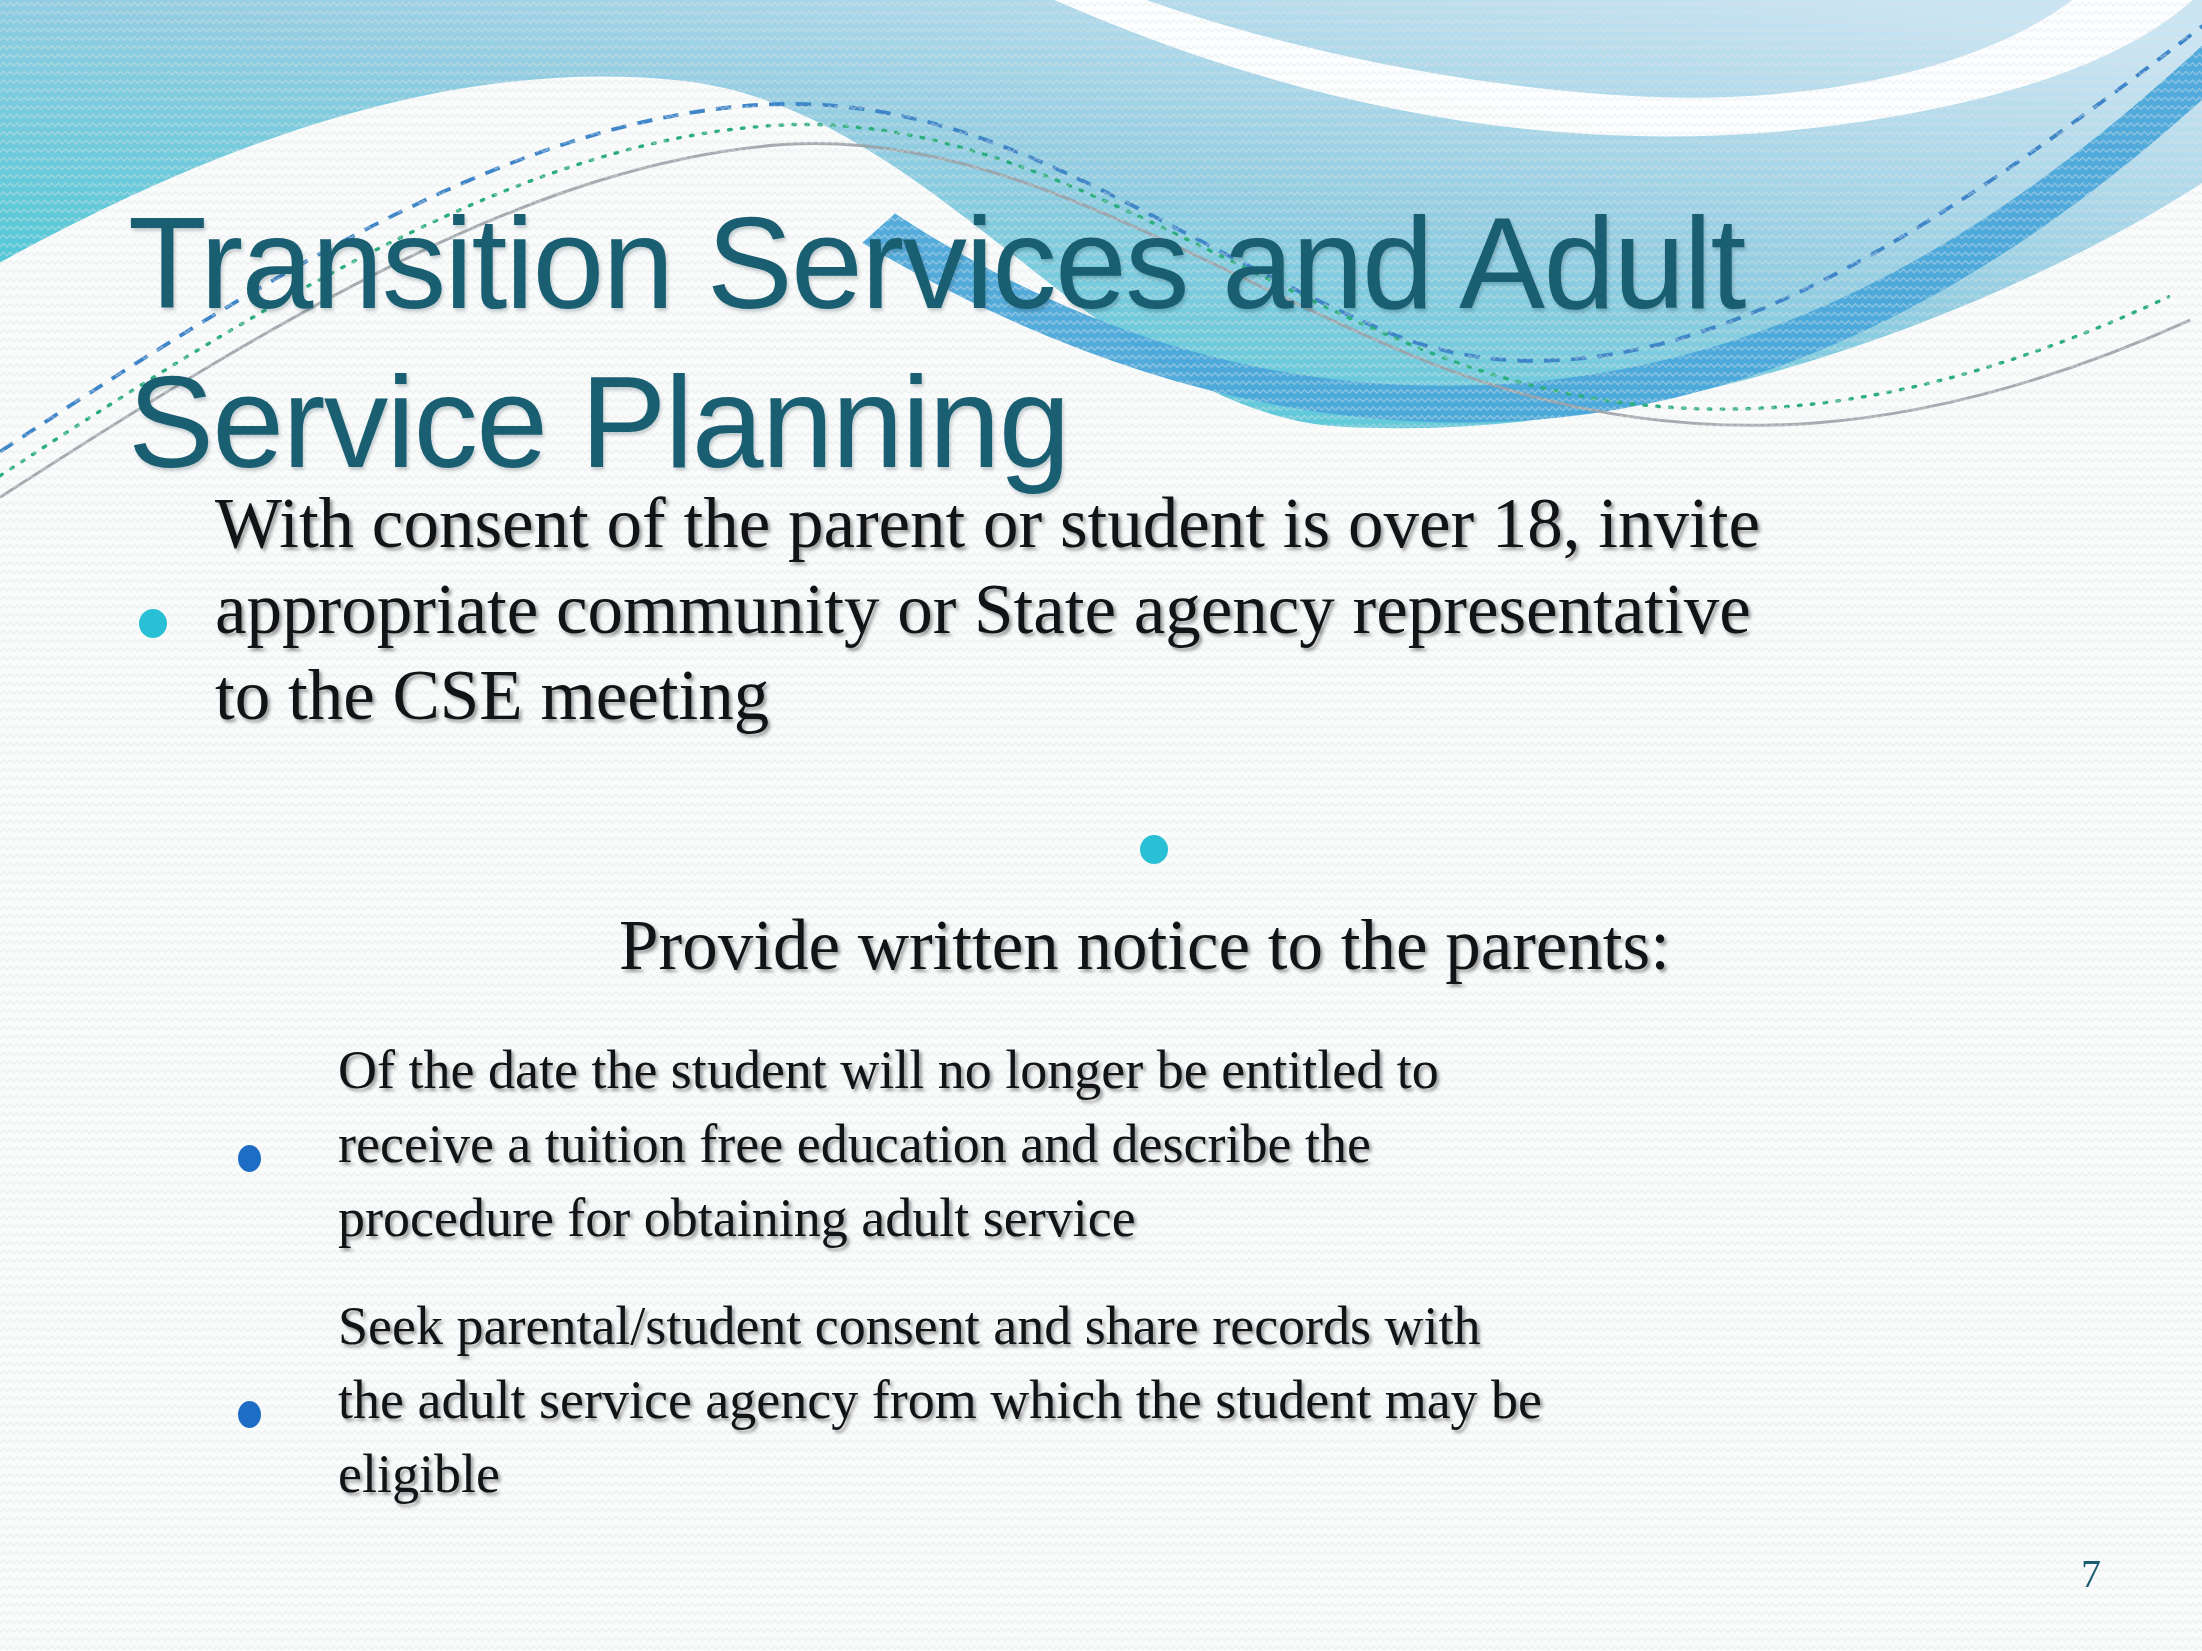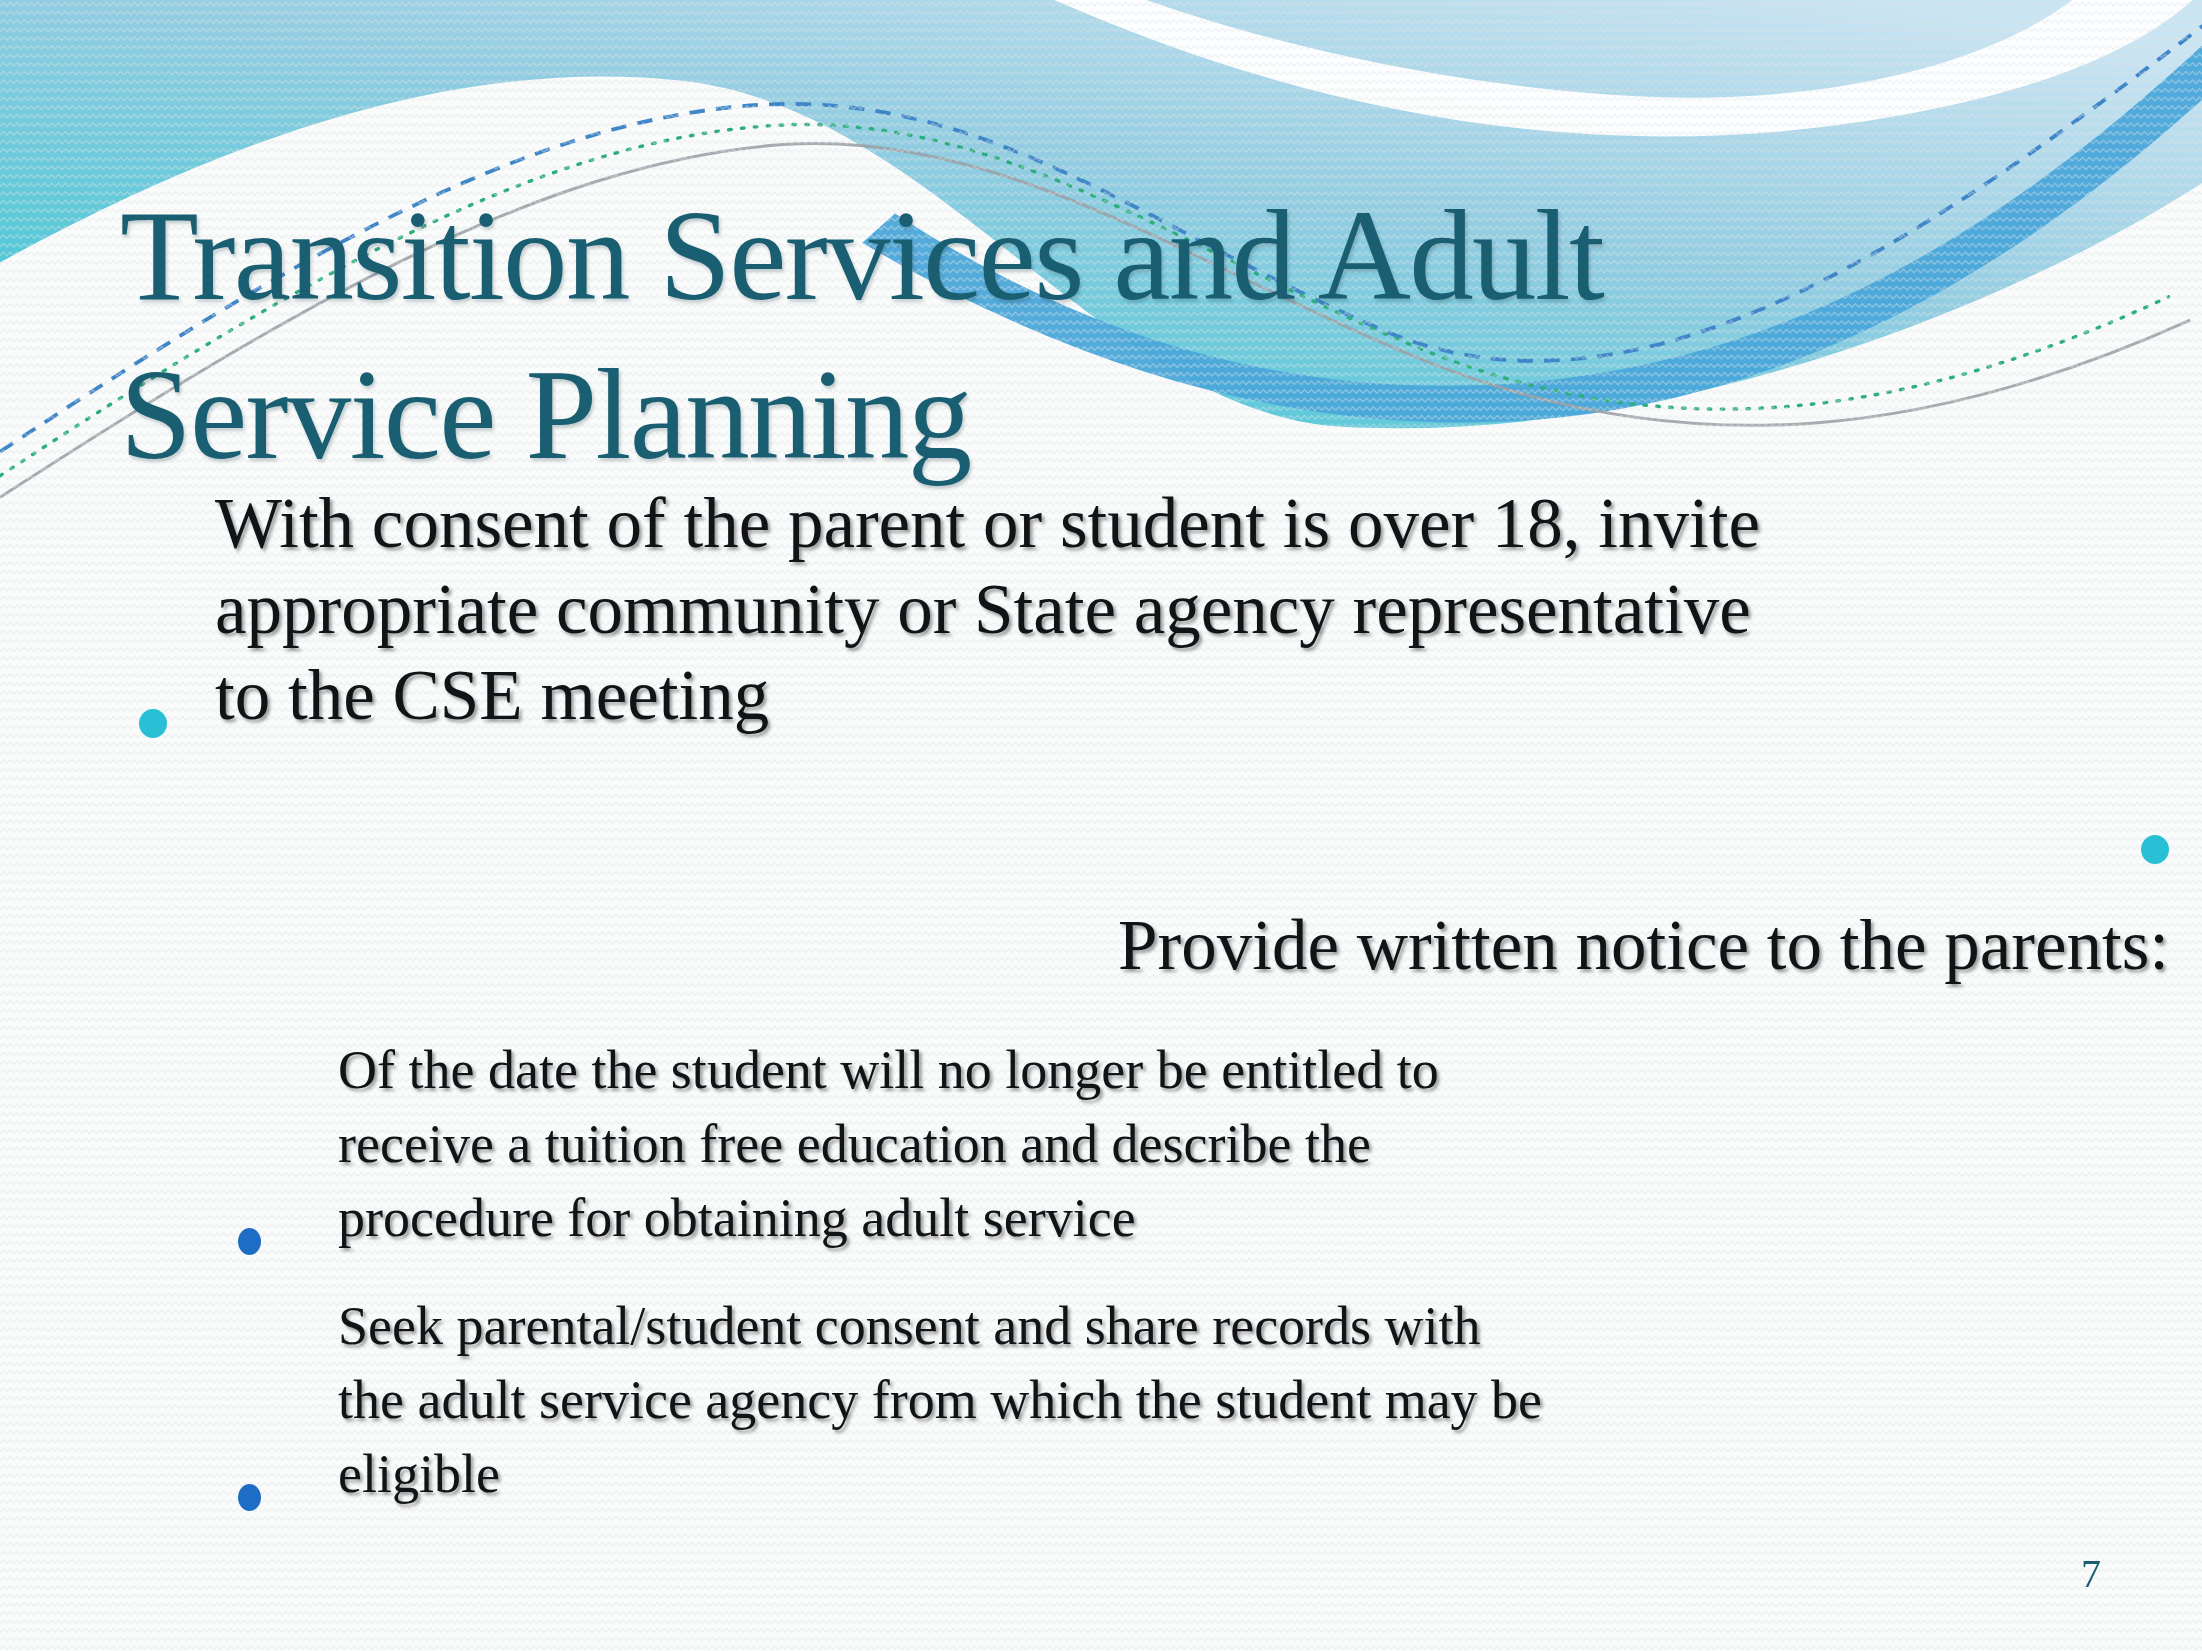--- a/index.html
+++ b/index.html
@@ -5,31 +5,31 @@
   html,body{margin:0;padding:0;}
   body{
     width:2203px;height:1652px;overflow:hidden;position:relative;
     background:#fafbfb;
     font-family:"Liberation Serif","DejaVu Serif",serif;
   }
   .slide{position:absolute;inset:0;width:2203px;height:1652px;}
   svg.bg{position:absolute;left:0;top:0;width:2203px;height:1652px;display:block;}
 
   .title{
-    position:absolute;left:112px;top:168px;width:1893px;margin:8px;
-    font-family:Liberation Serif, serif;
+    position:absolute;left:112px;top:168px;width:1893px;margin:16px;
+    font-family:Liberation Sans, sans-serif;
     font-weight:400;
     font-size:129px;line-height:159px;letter-spacing:-1.7px;
     color:#1a5e72;
     white-space:pre-line;
     text-shadow:1.7px 2.6px 3.4px rgba(40,70,80,0.25);
   }
 
   .content{position:absolute;left:120px;top:480px;right:34px;}
-  .row{display:flex;align-items:flex-end;}
+  .row{display:flex;align-items:center;}
   .gutter{flex:0 0 95px;position:relative;}
   .row.l2 .gutter{flex:0 0 179px;}
   .dot1{
     display:block;width:28px;height:29px;border-radius:50%;
     background:#29c0d6;margin:28px 0 0 19px;
   }
   .dot2{
     display:block;width:23px;height:27px;border-radius:50%;
     background:#1e6dc4;margin:28px 0 0 118px;
   }

